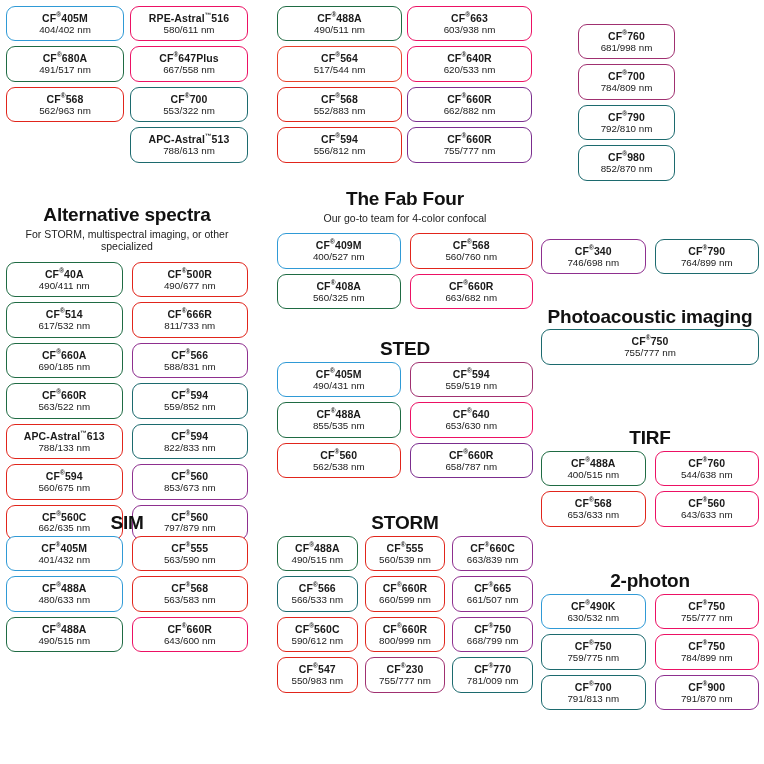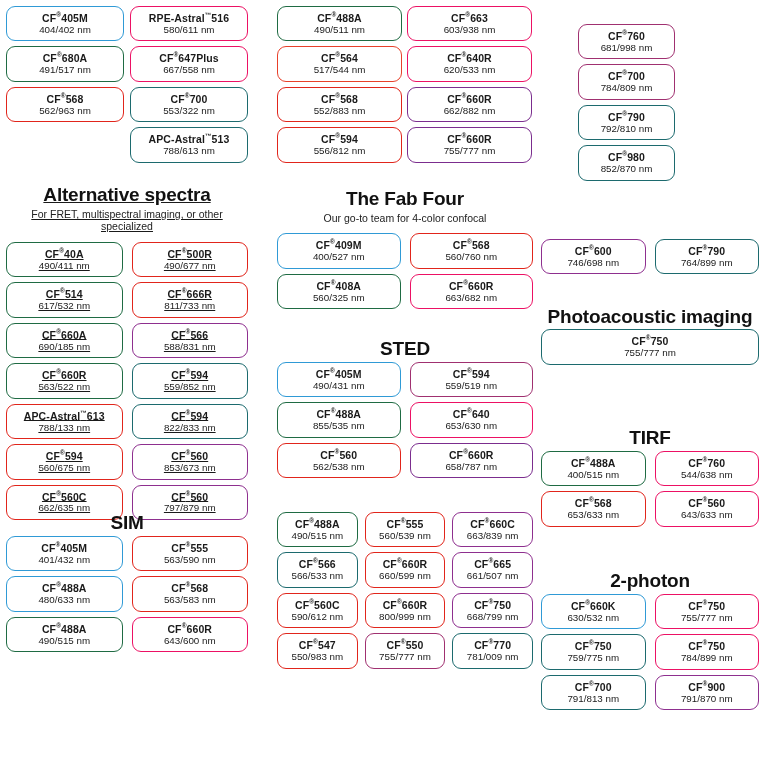--- a/index.html
+++ b/index.html
@@ -62,21 +62,21 @@
 
   .block{position:absolute;}
 
   
   #top-a{left:6px;  top:6px;  width:118px;}
   #top-b{left:130px;top:6px;  width:118px;}
   #top-c{left:277px;top:6px;  width:125px;}
   #top-d{left:407px;top:6px;  width:125px;}
   #top-e{left:578px;top:24px; width:97px;}
 
-  #alt{left:6px;   top:184px; width:242px;text-decoration:underline;}
+  #alt{left:6px;   top:204px; width:242px;}
   #fab{left:277px; top:188px; width:256px;}
   #sted{left:277px;top:338px; width:256px;}
   #storm{left:277px;top:512px;width:256px;}
   #sim{left:6px;   top:512px; width:242px;}
 
   #pa-pair{left:541px;top:239px;width:218px;}
   #photo{left:541px; top:306px;width:218px;}
   #tirf{left:541px;  top:427px;width:218px;}
   #twophoton{left:541px;top:570px;width:218px;}
 </style>
@@ -177,21 +177,21 @@
         </div>
         <div class="chip" style="border-color: rgb(28, 106, 110);">
           <div class="nm-name"><span>CF</span><sup>®</sup><span>980</span></div>
           <div class="nm-val">852/870 nm</div>
         </div>
       </div>
     </div>
 
   <div class="block" id="alt">
       <div class="sec-title">Alternative spectra</div>
-      <div class="sec-sub">For FRET, multispectral imaging, or other specialized</div>
+      <div class="sec-sub">For STORM, multispectral imaging, or other specialized</div>
       <div class="grid2">
         <div class="col">
           <div class="chip" style="border-color: rgb(31, 107, 67);">
             <div class="nm-name"><span>CF</span><sup>®</sup><span>40A</span></div>
             <div class="nm-val">490/411 nm</div>
           </div>
           <div class="chip" style="border-color: rgb(31, 107, 67);">
             <div class="nm-name"><span>CF</span><sup>®</sup><span>514</span></div>
             <div class="nm-val">617/532 nm</div>
           </div>
@@ -301,20 +301,21 @@
             <div class="nm-val">653/630 nm</div>
           </div>
           <div class="chip" style="border-color: rgb(123, 45, 142);">
             <div class="nm-name"><span>CF</span><sup>®</sup><span>660R</span></div>
             <div class="nm-val">658/787 nm</div>
           </div>
         </div>
       </div>
     </div>
   <div class="block" id="storm">
+      <div class="sec-title">STORM</div>
       <div class="grid3">
         <div class="col">
           <div class="chip" style="border-color: rgb(31, 107, 67);">
             <div class="nm-name"><span>CF</span><sup>®</sup><span>488A</span></div>
             <div class="nm-val">490/515 nm</div>
           </div>
           <div class="chip" style="border-color: rgb(28, 106, 110);">
             <div class="nm-name"><span>CF</span><sup>®</sup><span>566</span></div>
             <div class="nm-val">566/533 nm</div>
           </div>
@@ -334,21 +335,21 @@
           </div>
           <div class="chip" style="border-color: rgb(225, 37, 27);">
             <div class="nm-name"><span>CF</span><sup>®</sup><span>660R</span></div>
             <div class="nm-val">660/599 nm</div>
           </div>
           <div class="chip" style="border-color: rgb(225, 37, 27);">
             <div class="nm-name"><span>CF</span><sup>®</sup><span>660R</span></div>
             <div class="nm-val">800/999 nm</div>
           </div>
           <div class="chip" style="border-color: rgb(160, 48, 112);">
-            <div class="nm-name"><span>CF</span><sup>®</sup><span>550</span></div>
+            <div class="nm-name"><span>CF</span><sup>®</sup><span>230</span></div>
             <div class="nm-val">755/777 nm</div>
           </div>
         </div>
         <div class="col">
           <div class="chip" style="border-color: rgb(142, 47, 143);">
             <div class="nm-name"><span>CF</span><sup>®</sup><span>660C</span></div>
             <div class="nm-val">663/839 nm</div>
           </div>
           <div class="chip" style="border-color: rgb(142, 47, 143);">
             <div class="nm-name"><span>CF</span><sup>®</sup><span>665</span></div>
@@ -396,21 +397,21 @@
             <div class="nm-val">643/600 nm</div>
           </div>
         </div>
       </div>
     </div>
 
   <div class="block" id="pa-pair">
       <div class="grid2">
         <div class="col">
           <div class="chip" style="border-color: rgb(142, 47, 143);">
-            <div class="nm-name"><span>CF</span><sup>®</sup><span>600</span></div>
+            <div class="nm-name"><span>CF</span><sup>®</sup><span>340</span></div>
             <div class="nm-val">746/698 nm</div>
           </div>
         </div>
         <div class="col">
           <div class="chip" style="border-color: rgb(28, 106, 110);">
             <div class="nm-name"><span>CF</span><sup>®</sup><span>790</span></div>
             <div class="nm-val">764/899 nm</div>
           </div>
         </div>
       </div>
@@ -447,21 +448,21 @@
             <div class="nm-val">643/633 nm</div>
           </div>
         </div>
       </div>
     </div>
   <div class="block" id="twophoton">
       <div class="sec-title">2-photon</div>
       <div class="grid2">
         <div class="col">
           <div class="chip" style="border-color: rgb(47, 154, 214);">
-            <div class="nm-name"><span>CF</span><sup>®</sup><span>660K</span></div>
+            <div class="nm-name"><span>CF</span><sup>®</sup><span>490K</span></div>
             <div class="nm-val">630/532 nm</div>
           </div>
           <div class="chip" style="border-color: rgb(28, 106, 110);">
             <div class="nm-name"><span>CF</span><sup>®</sup><span>750</span></div>
             <div class="nm-val">759/775 nm</div>
           </div>
           <div class="chip" style="border-color: rgb(28, 106, 110);">
             <div class="nm-name"><span>CF</span><sup>®</sup><span>700</span></div>
             <div class="nm-val">791/813 nm</div>
           </div>

